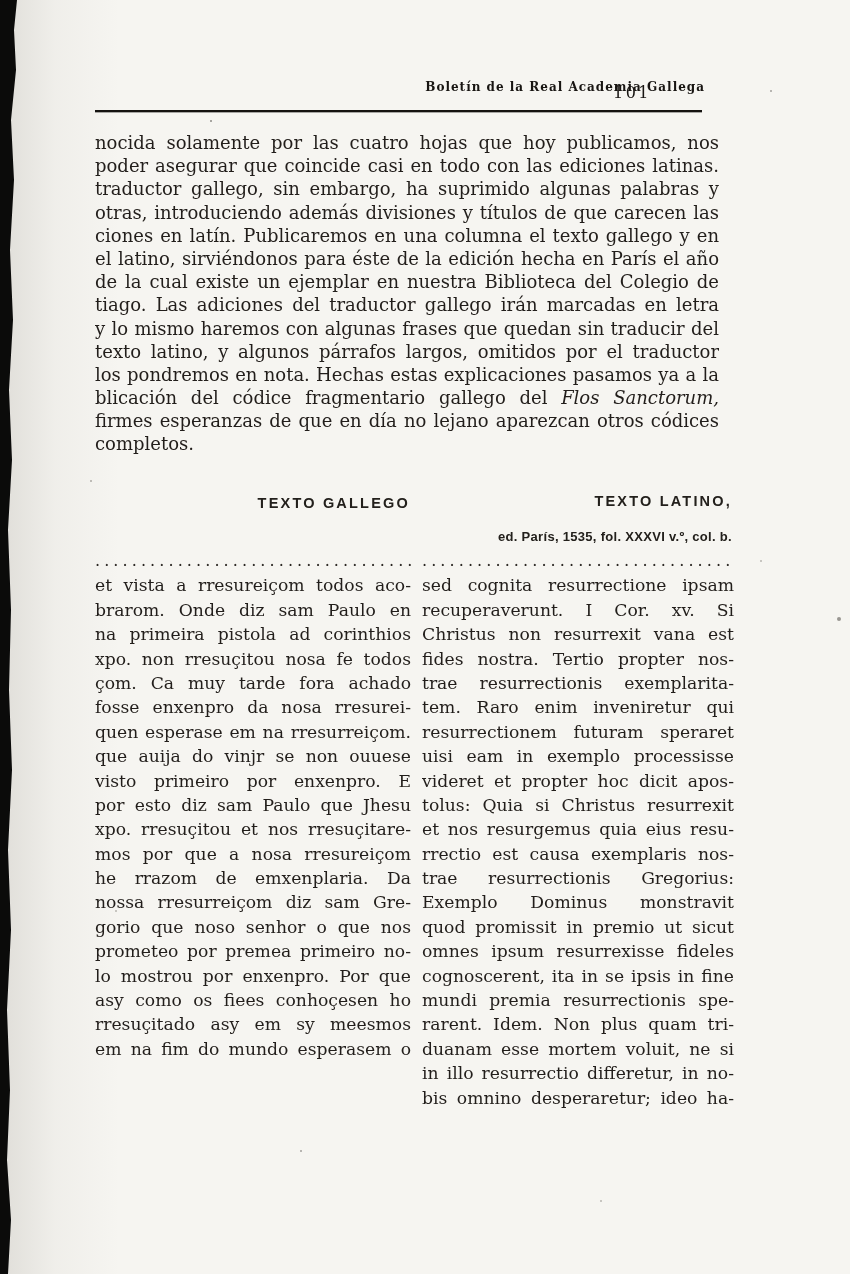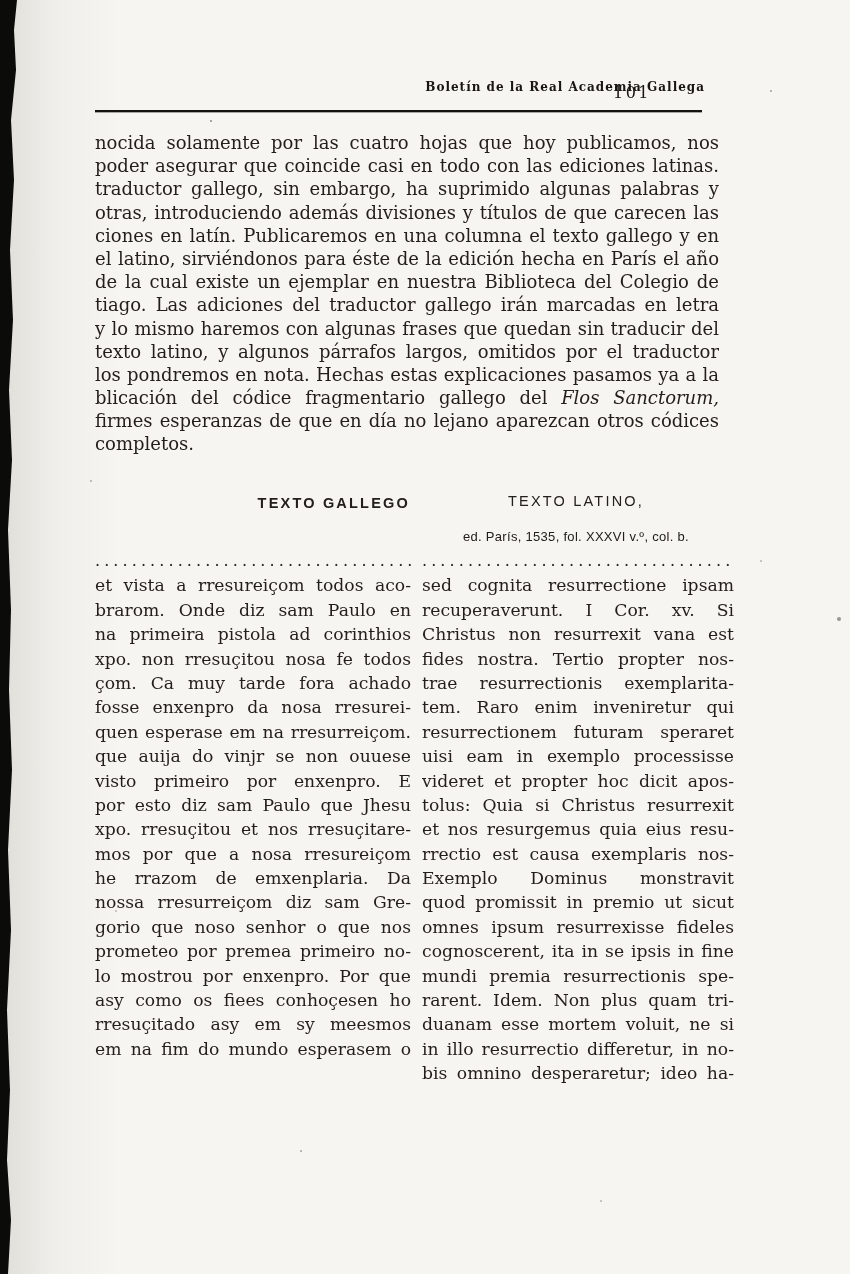--- a/index.html
+++ b/index.html
@@ -54,22 +54,22 @@
   .intro{
     position:absolute;left:95px;top:131px;width:624px;
     font-size:18px;line-height:23.2px;
   }
   .col-head-left{
     position:absolute;left:95px;top:495px;width:315px;text-align:right;
     font-family:"Liberation Sans", sans-serif;font-weight:bold;
     font-size:14.5px;letter-spacing:2.2px;color:#23201c;
   }
   .col-head-right{
-    position:absolute;left:420px;top:493px;width:312px;text-align:center;
-    font-family:"Liberation Sans", sans-serif;font-weight:normal;color:#23201c;
+    position:absolute;left:420px;top:493px;width:312px;text-align:right;
+    font-family:"Liberation Sans", sans-serif;font-weight:bold;color:#23201c;
   }
   .col-head-right .main{font-size:14.5px;letter-spacing:2.2px;}
   .col-head-right .sub{font-size:13px;letter-spacing:0.3px;margin-top:20px;}
   .column{
     position:absolute;top:549px;
     font-size:17.2px;line-height:24.4px;
   }
   .column.left{left:95px;width:316px;}
   .column.right{left:422px;width:312px;}
   .ellipsis-row{
@@ -157,20 +157,21 @@
         <div class="tline">Christus non resurrexit vana est</div>
         <div class="tline">fides nostra. Tertio propter nos-</div>
         <div class="tline">trae resurrectionis exemplarita-</div>
         <div class="tline">tem. Raro enim inveniretur qui</div>
         <div class="tline">resurrectionem futuram speraret</div>
         <div class="tline">uisi eam in exemplo processisse</div>
         <div class="tline">videret et propter hoc dicit apos-</div>
         <div class="tline">tolus: Quia si Christus resurrexit</div>
         <div class="tline">et nos resurgemus quia eius resu-</div>
         <div class="tline">rrectio est causa exemplaris nos-</div>
+        <div class="tline">trae resurrectionis Gregorius:</div>
         <div class="tline">Exemplo Dominus monstravit</div>
         <div class="tline">quod promissit in premio ut sicut</div>
         <div class="tline">omnes ipsum resurrexisse fideles</div>
         <div class="tline">cognoscerent, ita in se ipsis in fine</div>
         <div class="tline">mundi premia resurrectionis spe-</div>
         <div class="tline">rarent. Idem. Non plus quam tri-</div>
         <div class="tline">duanam esse mortem voluit, ne si</div>
         <div class="tline">in illo resurrectio differetur, in no-</div>
         <div class="tline">bis omnino desperaretur; ideo ha-</div>
       </div>

